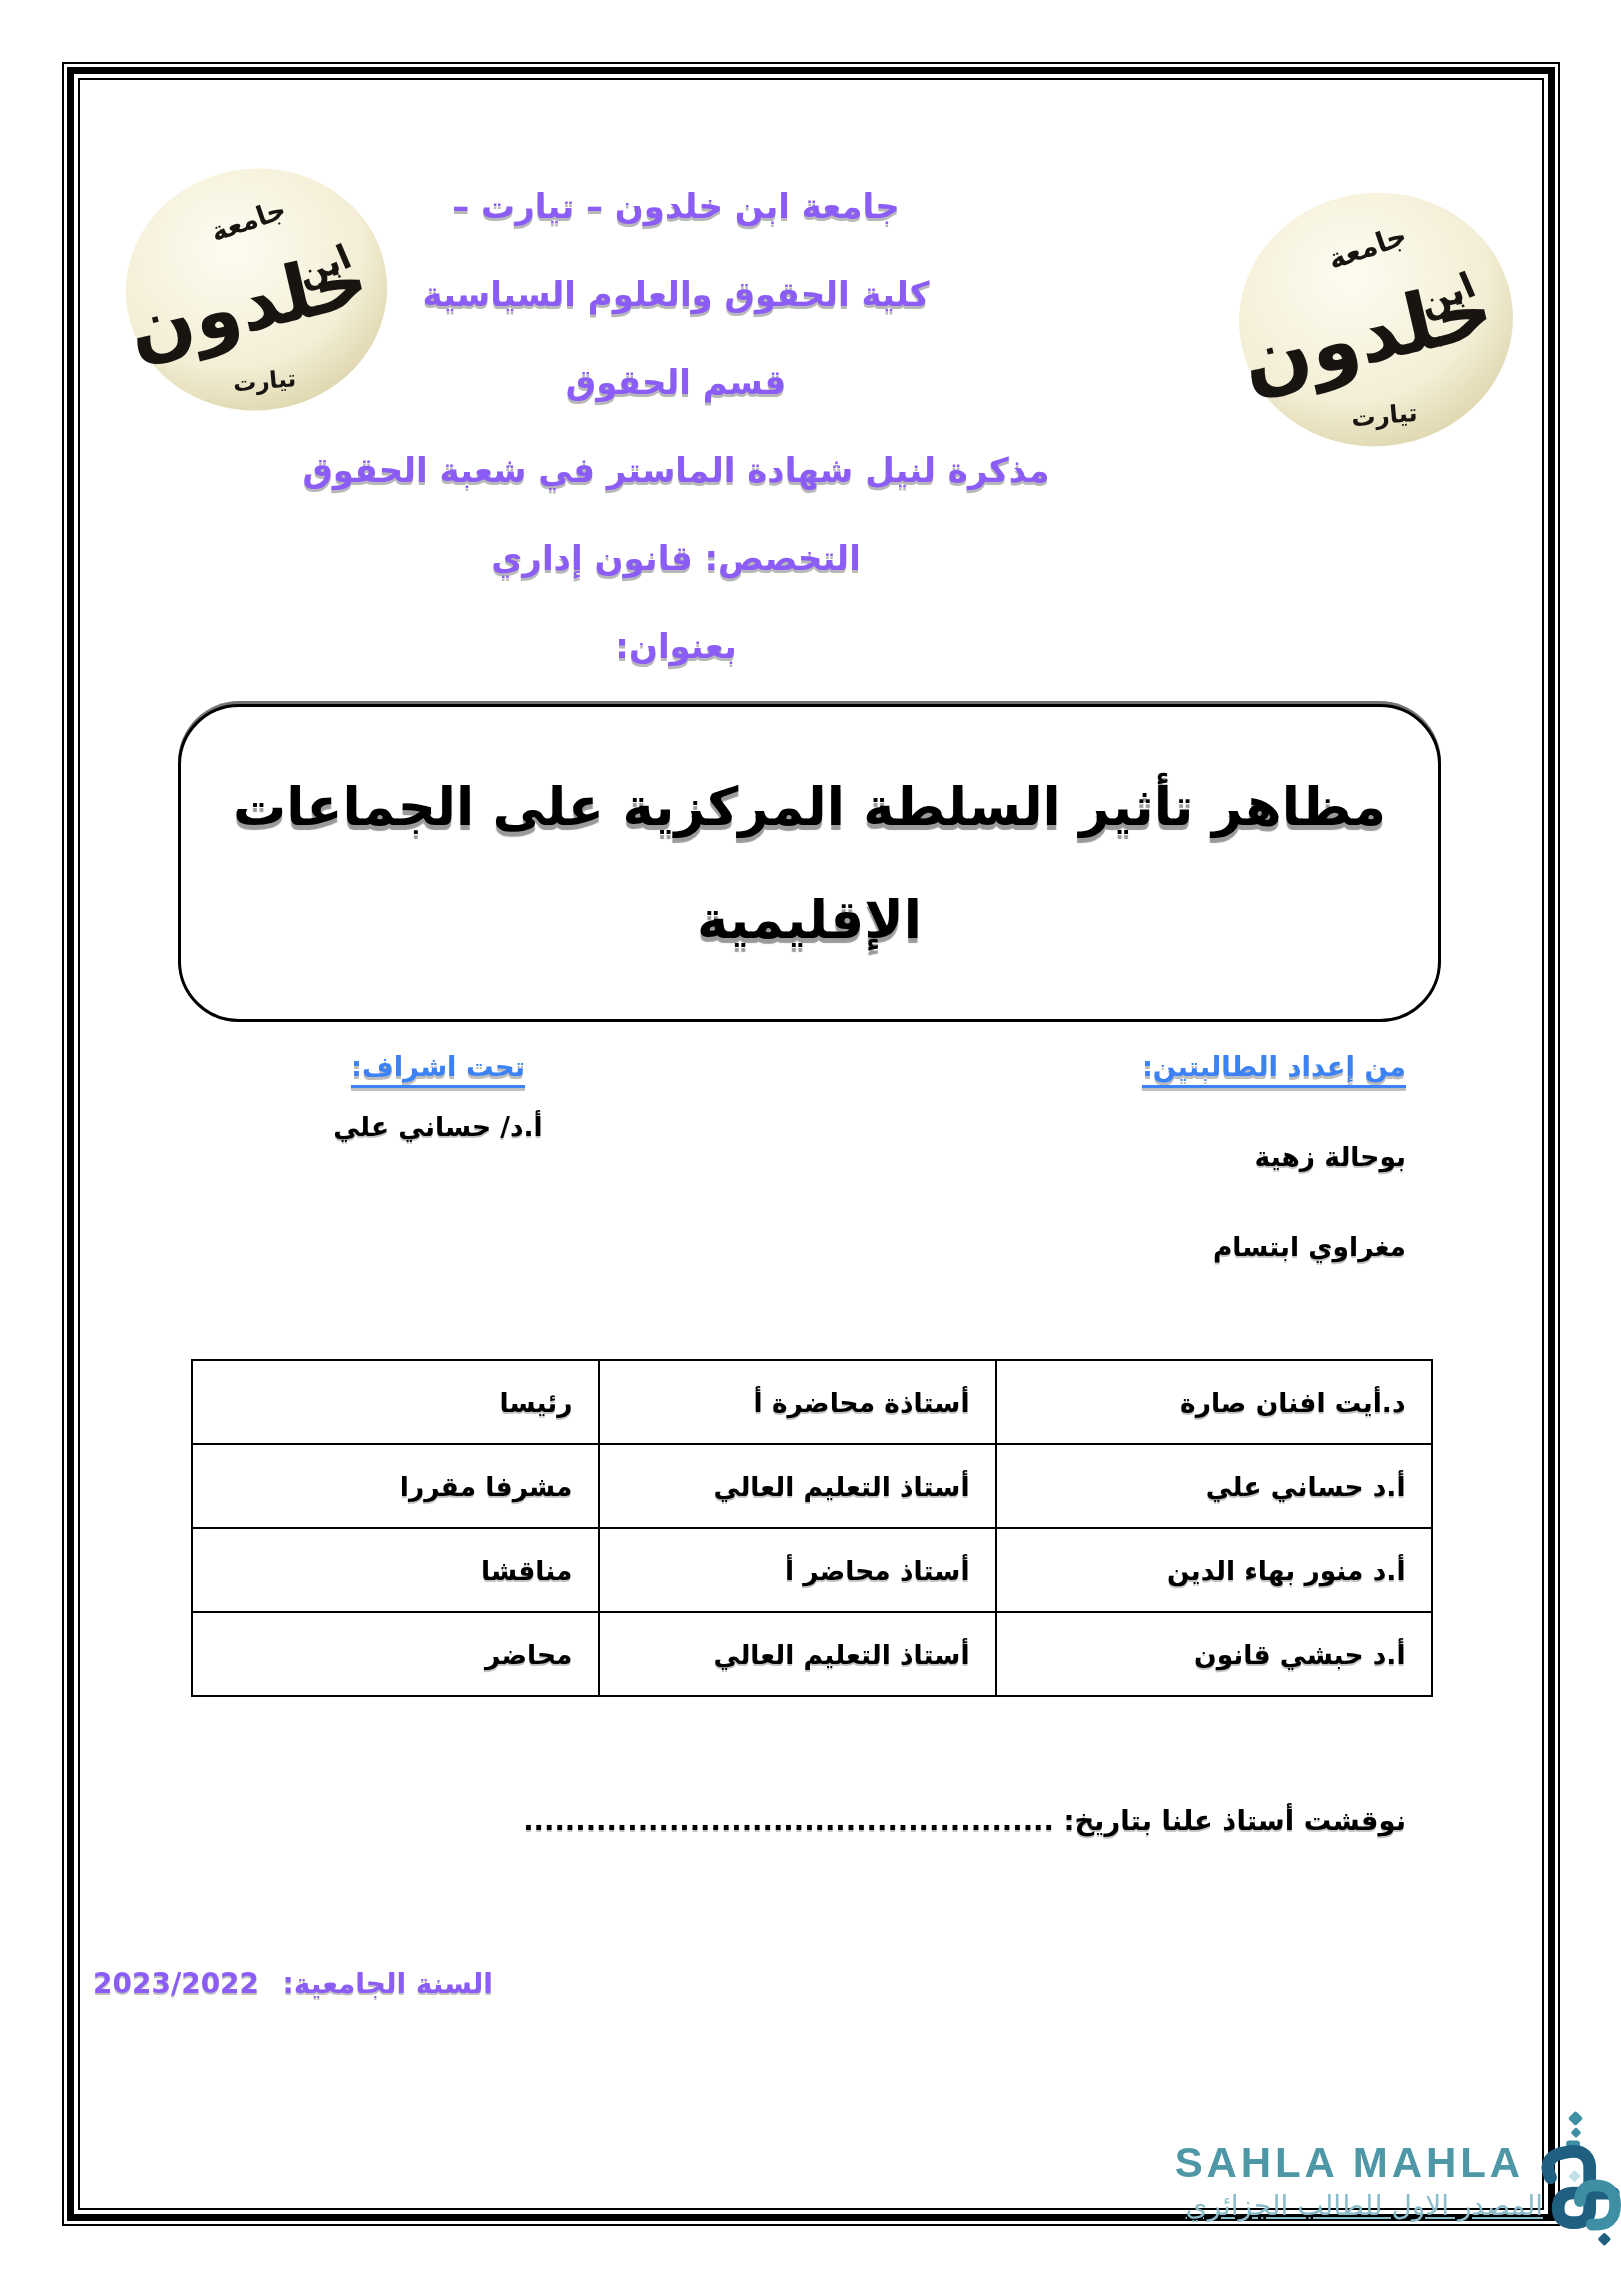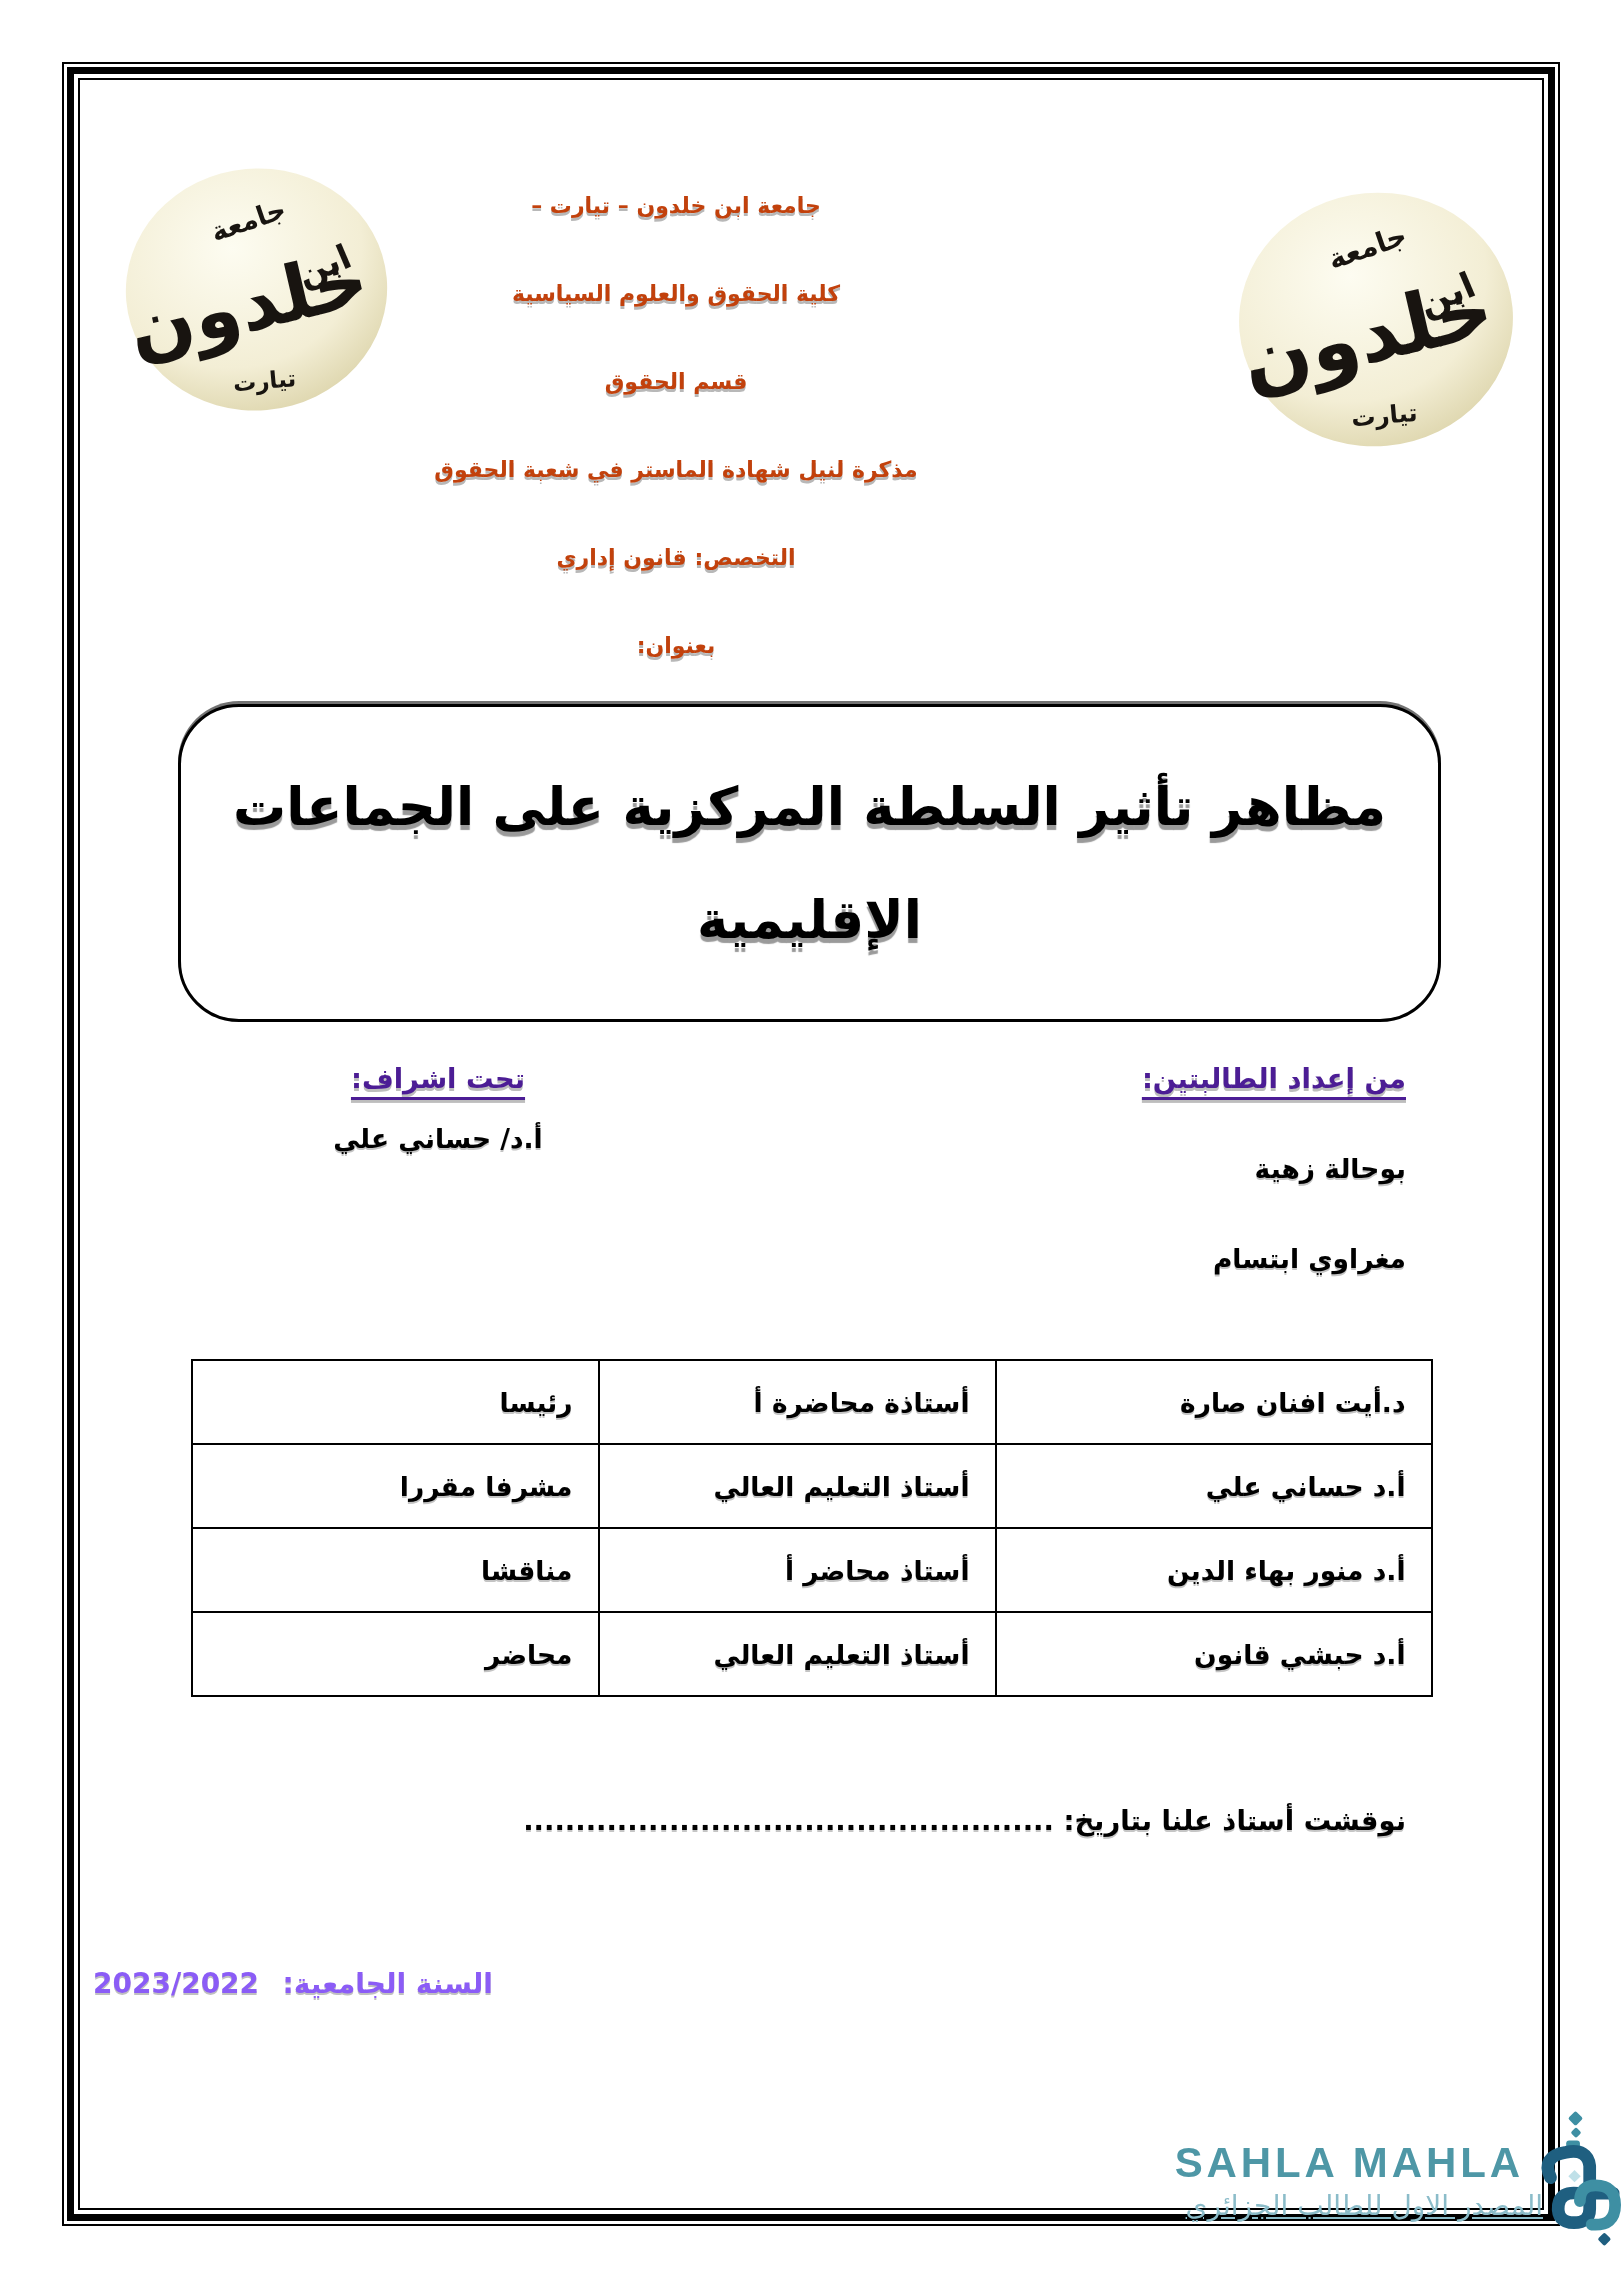--- a/index.html
+++ b/index.html
@@ -21,21 +21,21 @@
   .seal-right{left:1223px;top:189px;width:306px;height:261px;transform:rotate(-5deg);}
   .seal svg{width:100%;height:100%;}
   .seal text{font-family:"DejaVu Sans",sans-serif;font-weight:bold;fill:#181410;}
 
   
   .header{
     position:absolute;left:93px;top:162px;width:1166px;
     text-align:center;direction:rtl;
   }
   .header .hline{
-    font-size:22px;font-weight:bold;line-height:88px;color:#c2410c;
+    font-size:34px;font-weight:bold;line-height:88px;color:#8b5cf6;
     text-shadow:0 2.9px 0 #b8b8b8;
     white-space:nowrap;
   }
 
   
   .title-box{
     position:absolute;left:178px;top:704px;width:1257px;height:312px;
     border:3.9px solid #000;border-radius:61px;
     display:flex;flex-direction:column;justify-content:center;align-items:center;
     row-gap:60px;direction:rtl;background:#fff;
@@ -43,24 +43,24 @@
   }
   .title-line{
     font-size:53px;font-weight:bold;color:#000;line-height:1;
     text-shadow:0 4.9px 1px #9a9a9a;white-space:nowrap;
   }
 
   
   .authors{position:absolute;top:1051px;right:215px;text-align:right;direction:rtl;}
   .supervisor{position:absolute;top:1051px;left:286px;width:304px;text-align:center;direction:rtl;}
   .sec-heading{
-    display:inline-block;font-size:27.4px;font-weight:bold;color:#4c1d95;
+    display:inline-block;font-size:27.4px;font-weight:bold;color:#3b82f6;
     text-decoration:underline;text-underline-offset:8.8px;
     text-decoration-thickness:2.9px;
-    text-shadow:0 2.9px 0 #bdbdbd;white-space:nowrap;margin-top:12px;
+    text-shadow:0 2.9px 0 #bdbdbd;white-space:nowrap;
   }
   .person{
     font-size:26.5px;font-weight:600;color:#000;white-space:nowrap;
     text-shadow:0 2px 0 #c4c4c4;
   }
   .authors .person{margin-top:59px;}
   .supervisor .person{margin-top:29px;}
 
   
   .jury{

